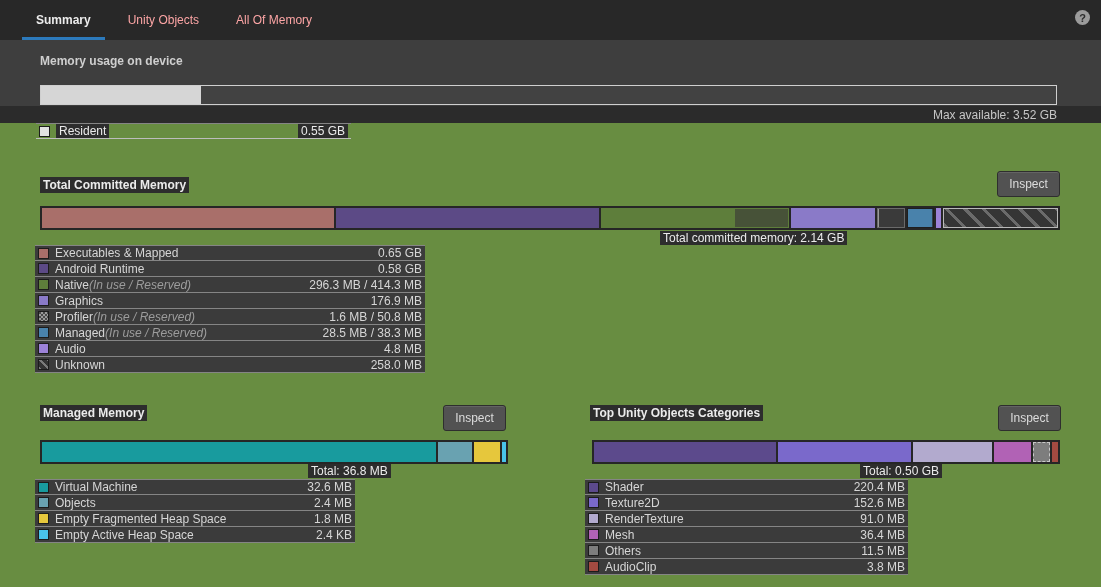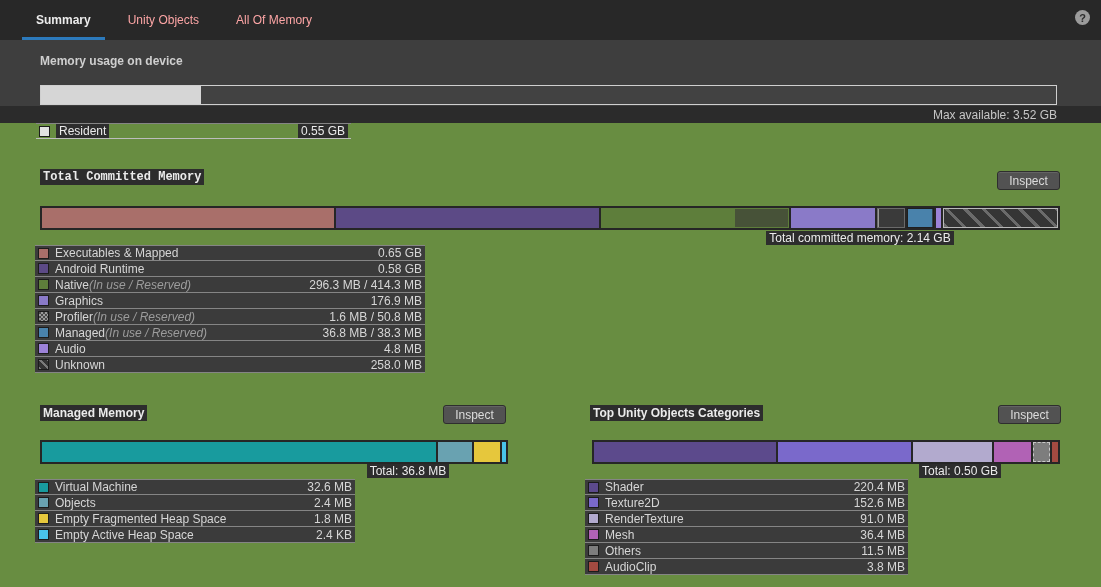--- a/index.html
+++ b/index.html
@@ -30,22 +30,22 @@
   .sw{width:11px;height:11px;flex:0 0 11px;border:1px solid #1c1c1c;margin-right:6px;}
   .sw.checker{background:conic-gradient(#9a9a9a 0 25%,#4a4a4a 0 50%,#9a9a9a 0 75%,#4a4a4a 0);background-size:4px 4px;}
   .sw.hatch{background:repeating-linear-gradient(45deg,#7a7a7a 0 2px,#333 2px 6px);}
   .lbl{color:#d6d6d6;white-space:nowrap;}
   .note{font-style:italic;color:#9c9c9c;white-space:nowrap;}
   .val{margin-left:auto;color:#d6d6d6;white-space:nowrap;}
   .chip{background:#2d2d2d;color:#ebebeb;padding:0 3px;}
   
   .sec-title{position:absolute;font-weight:bold;}
   .sec-title .chip{padding:1px 3px;}
-  .inspect{position:absolute;width:63px;height:19px;background:#525252;border:1px solid #2e2e2e;border-radius:3px;color:#dcdcdc;font-size:12px;font-family:inherit;display:flex;align-items:center;justify-content:center;box-shadow:inset 0 1px 0 #646464;}
-  .total-label{position:absolute;text-align:center;}
+  .inspect{position:absolute;width:63px;height:26px;background:#525252;border:1px solid #2e2e2e;border-radius:3px;color:#dcdcdc;font-size:12px;font-family:inherit;display:flex;align-items:center;justify-content:center;box-shadow:inset 0 1px 0 #646464;}
+  .total-label{position:absolute;text-align:left;}
   
   .bar{position:absolute;height:24px;background:#262626;padding:2px;display:flex;gap:2px;}
   .seg{position:relative;height:100%;overflow:hidden;}
   .seg .fill{position:absolute;left:0;top:0;bottom:0;}
   .seg.hatch{background:repeating-linear-gradient(45deg,#6b6b6b 0 3px,#353535 3px 13px);}
 </style>
 </head>
 <body>
 
 <div id="canvas">
@@ -68,21 +68,21 @@
   <div class="maxstrip">Max available: 3.52 GB</div>
 
   <div class="legend" id="legend-device" style="left:36px;top:123px;width:315px;">
       <div class="lrow trow">
         <span class="sw" style="background: rgb(226, 226, 226);"></span>
         <span class="lbl chip">Resident</span>
         <span class="val chip">0.55 GB</span>
       </div>
     </div>
 
-  <div class="sec-title" style="left:40px;top:170px;font-family:Liberation Mono, monospace;"><span class="chip">Total Committed Memory</span></div>
+  <div class="sec-title" style="left:40px;top:178px;"><span class="chip">Total Committed Memory</span></div>
   <button class="inspect" style="left:997px;top:171px;">Inspect</button>
   <div class="bar" id="bar-committed" style="left:40px;top:206px;width:1020px;">
       <div class="seg" style="flex-grow: 29.2; flex-basis: 0px; background: rgb(169, 111, 106);"></div>
       <div class="seg" style="flex-grow: 26.2; flex-basis: 0px; background: rgb(92, 74, 134);"></div>
       <div class="seg" style="flex-grow: 18.6; flex-basis: 0px; background: rgb(71, 82, 56); border: 1px solid rgb(94, 126, 59);">
         <div class="fill" style="width: 71.5%; background: rgb(94, 126, 59);"></div>
       </div>
       <div class="seg" style="flex-grow: 8.4; flex-basis: 0px; background: rgb(138, 122, 200);"></div>
       <div class="seg" style="flex-grow: 2.6; flex-basis: 0px; background: rgb(58, 58, 58); border: 1px solid rgb(106, 106, 106);">
         <div class="fill" style="width: 4%; background: rgb(154, 154, 154);"></div>
@@ -119,21 +119,21 @@
       <div class="lrow">
         <span class="sw checker"></span>
         <span class="lbl">Profiler</span>
         <span class="note">(In use / Reserved)</span>
         <span class="val">1.6 MB / 50.8 MB</span>
       </div>
       <div class="lrow">
         <span class="sw" style="background: rgb(73, 130, 171);"></span>
         <span class="lbl">Managed</span>
         <span class="note">(In use / Reserved)</span>
-        <span class="val">36.8 MB / 38.3 MB</span>
+        <span class="val">28.5 MB / 38.3 MB</span>
       </div>
       <div class="lrow">
         <span class="sw" style="background: rgb(156, 130, 216);"></span>
         <span class="lbl">Audio</span>
         <span class="val">4.8 MB</span>
       </div>
       <div class="lrow">
         <span class="sw hatch"></span>
         <span class="lbl">Unknown</span>
         <span class="val">258.0 MB</span>

